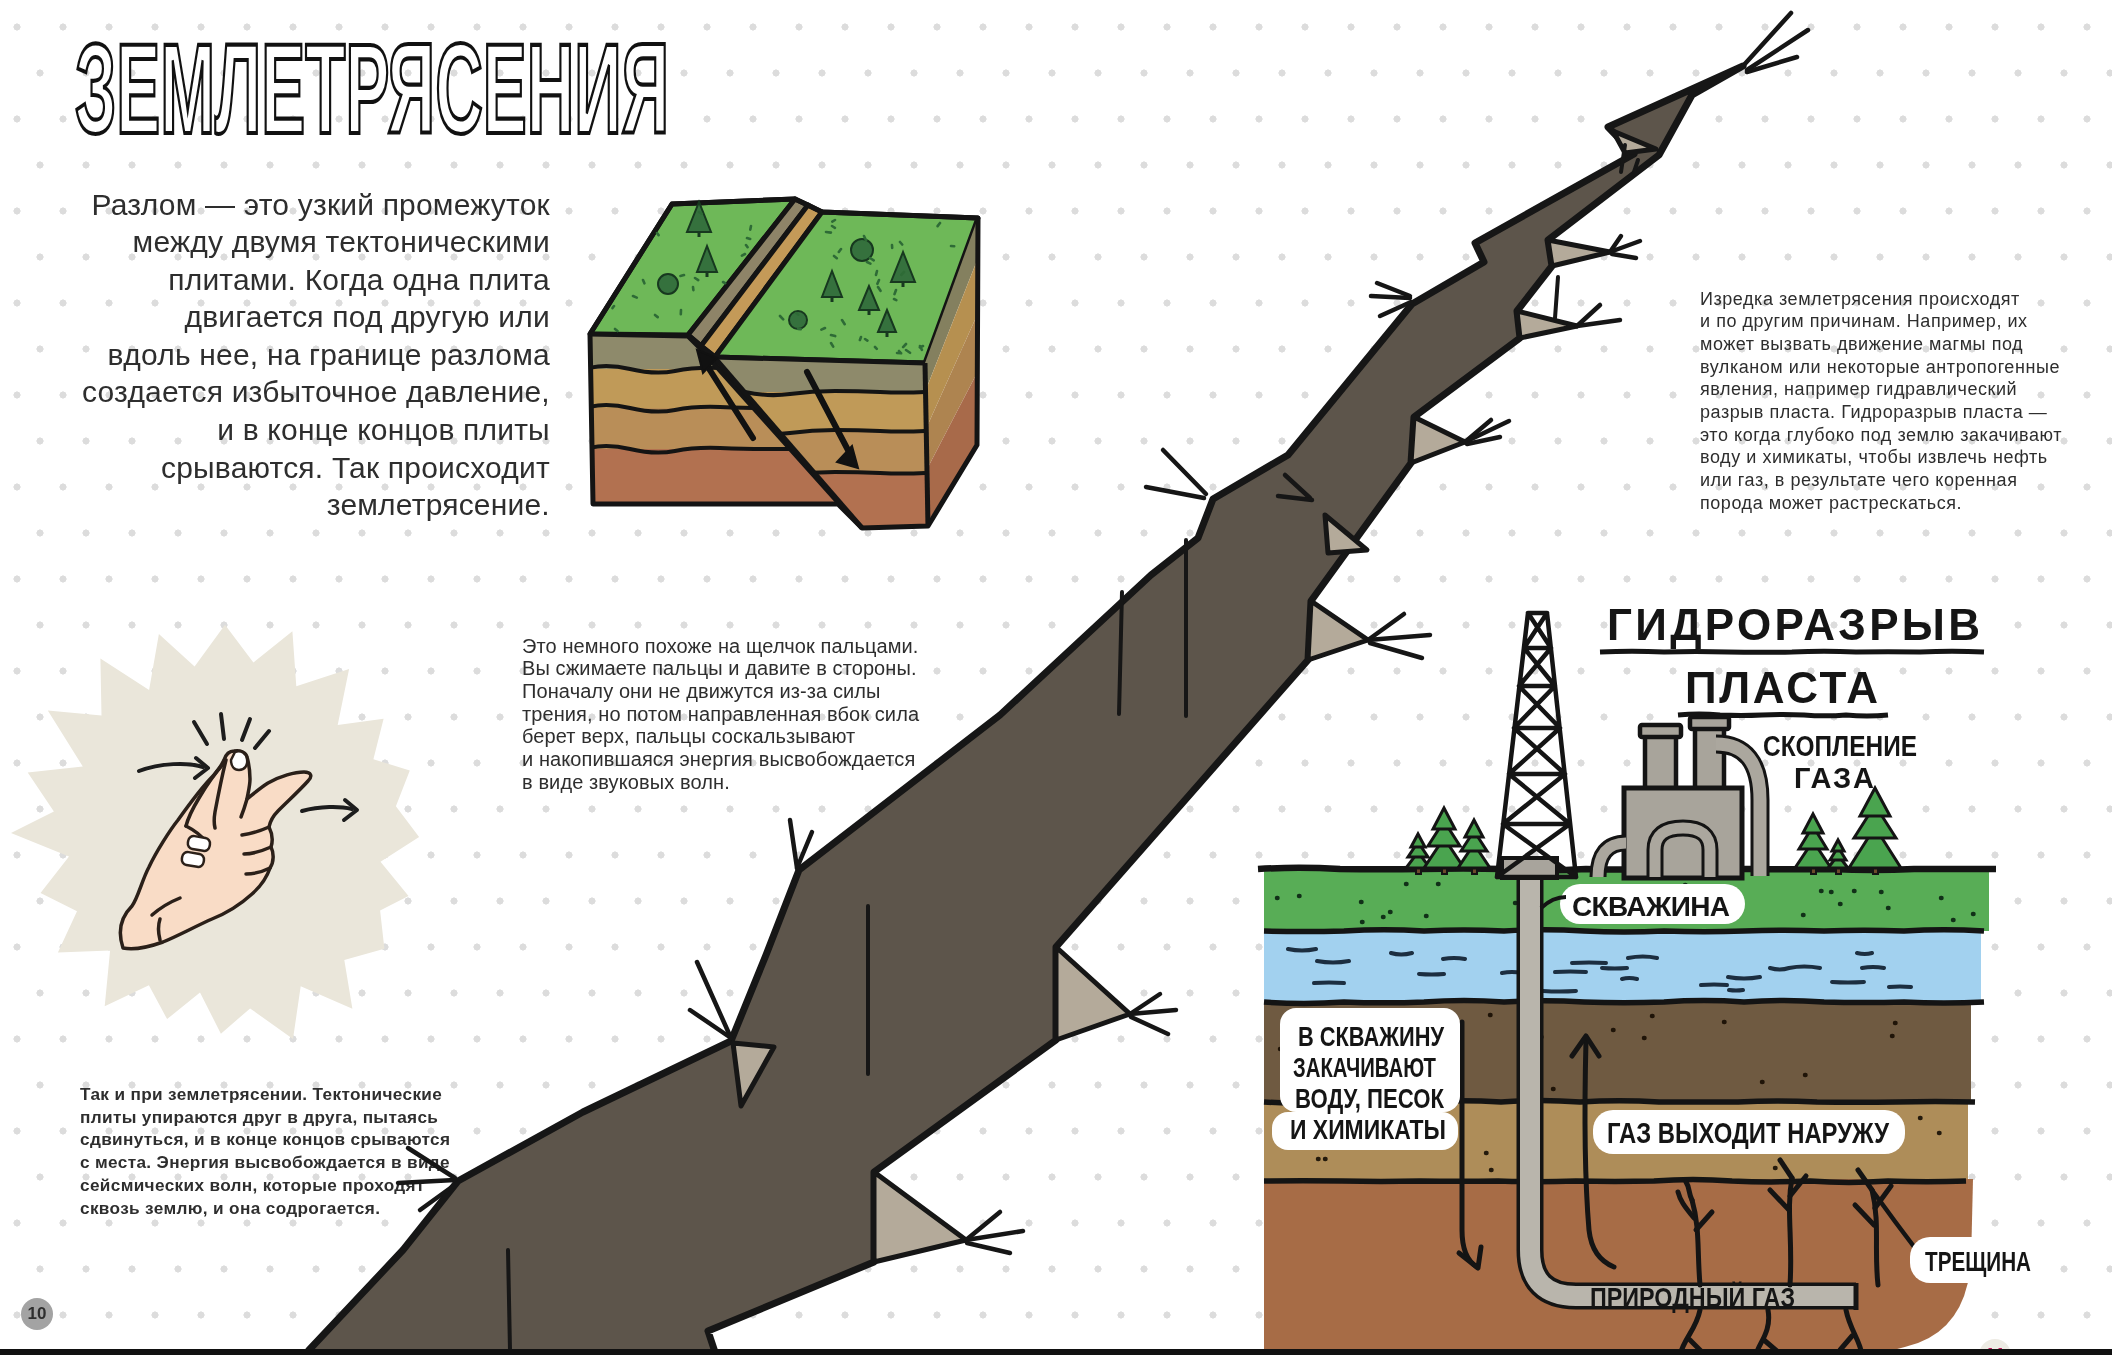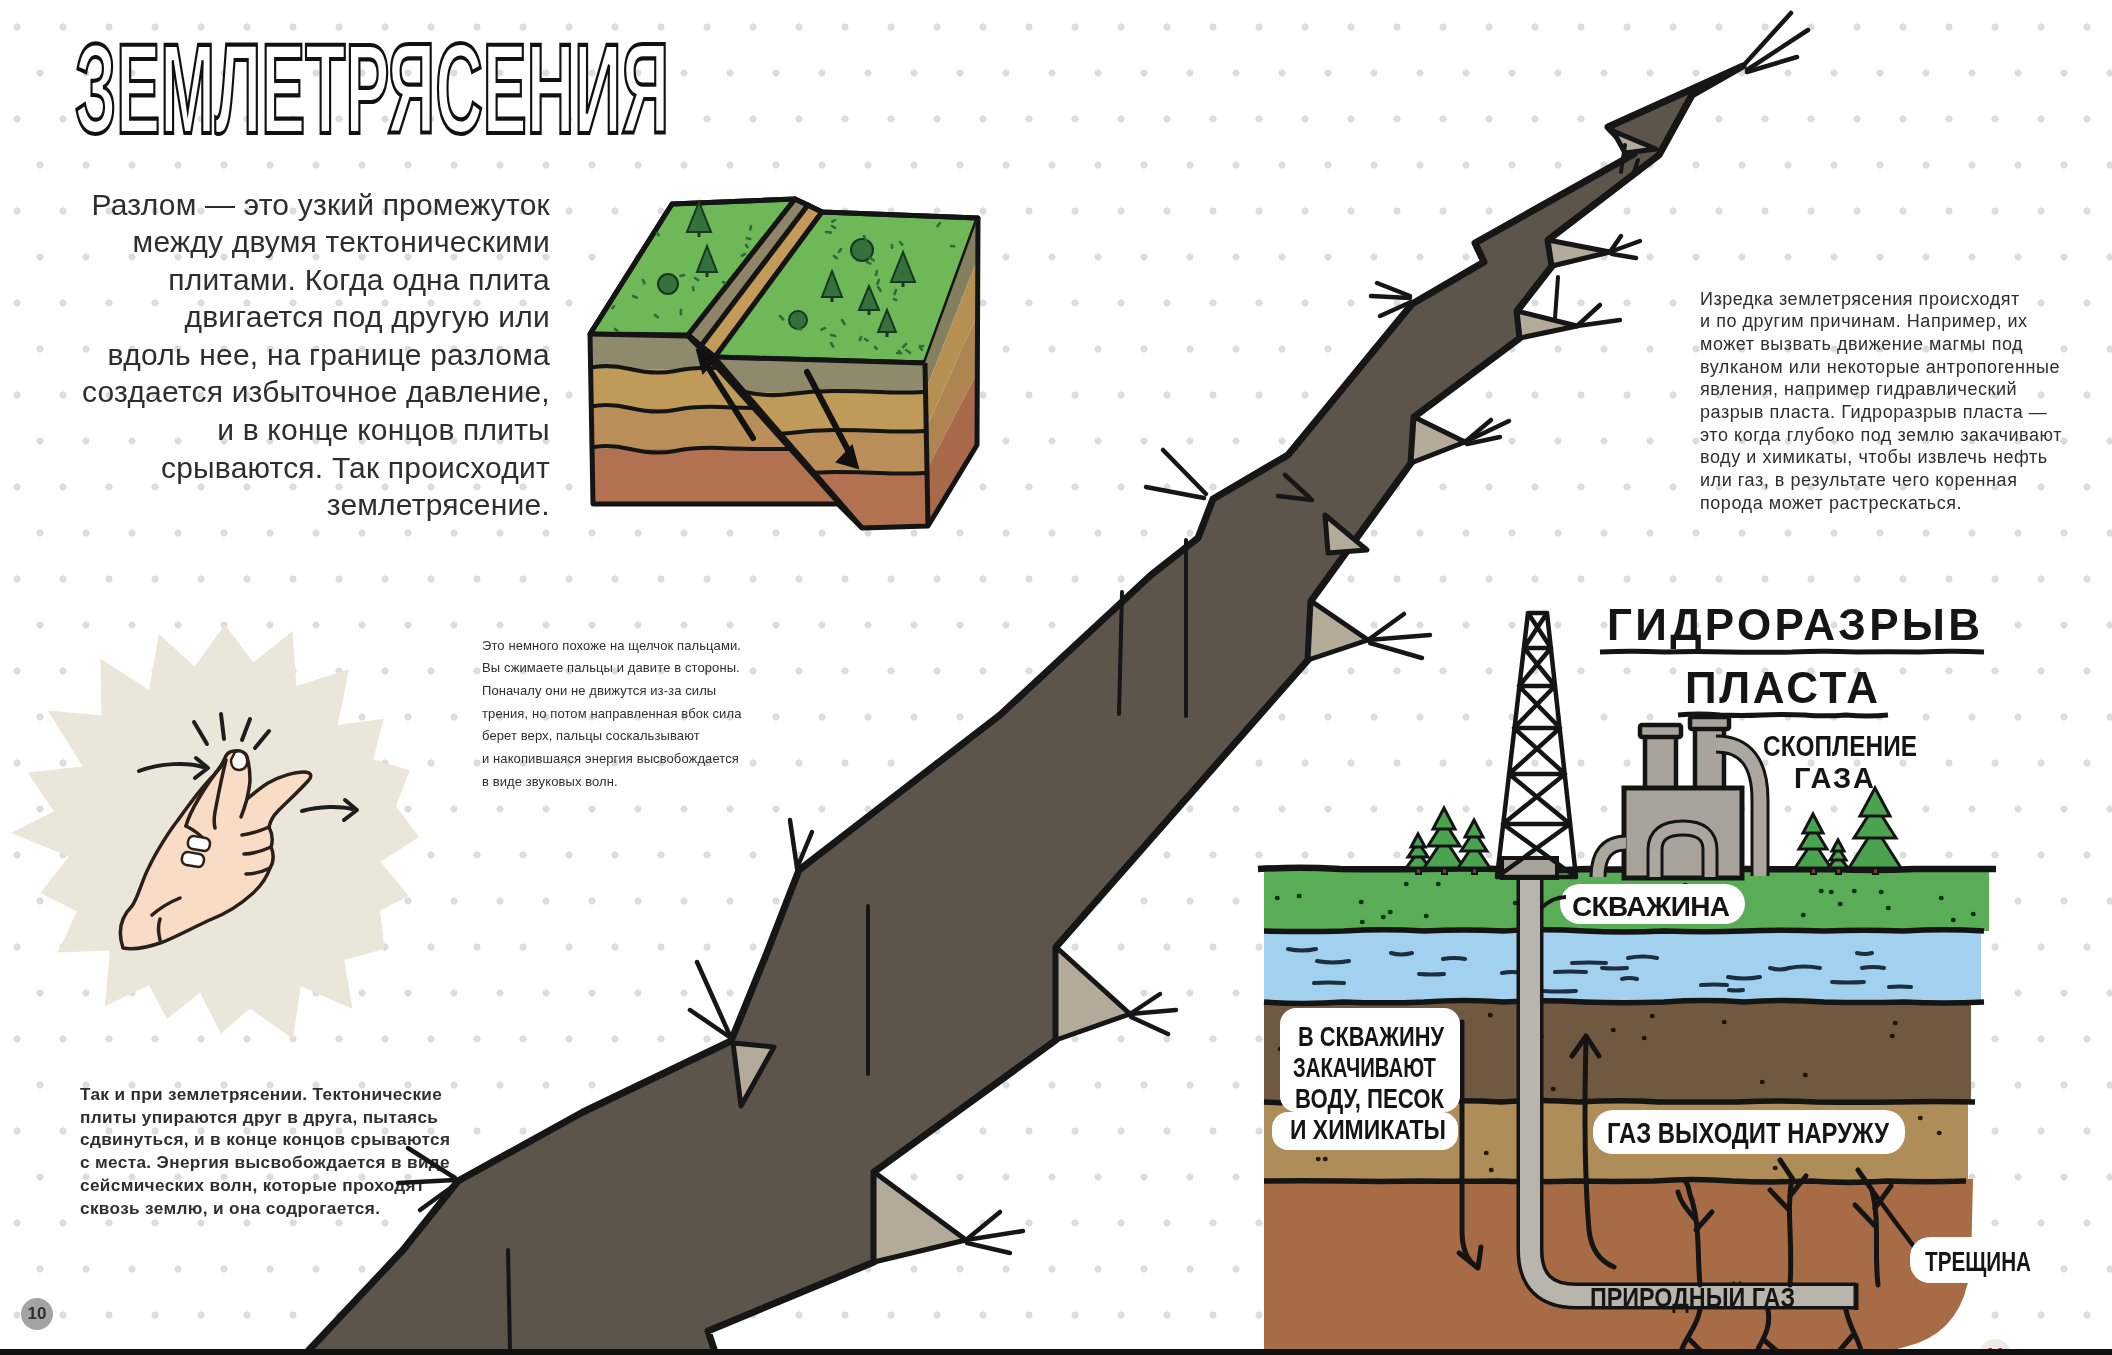--- a/index.html
+++ b/index.html
@@ -6,21 +6,21 @@
   body{width:2112px;height:1355px;overflow:hidden;position:relative;
     font-family:"Liberation Sans", sans-serif;
     background-color:#ffffff;
     background-image:
       radial-gradient(circle, #dcdcdc 3.4px, rgba(255,255,255,0) 3.7px),
       radial-gradient(circle, #dcdcdc 3.4px, rgba(255,255,255,0) 3.7px);
     background-size:46px 92px, 46px 92px;
     background-position:-6px -19px, 17px 27px;
   }
   .txt{position:absolute;color:#2e2e2e;white-space:pre;}
-  .t17{font-size:13px;line-height:22.7px;letter-spacing:0.1px;}
+  .t17{font-size:20px;line-height:22.7px;letter-spacing:0.1px;margin-left:40px;}
   .t17r{font-size:18px;line-height:22.7px;letter-spacing:0.55px;}
   .t17b{font-size:17.2px;line-height:22.7px;letter-spacing:0.35px;}
   .t30{font-size:30px;line-height:37.6px;letter-spacing:0.2px;text-align:right;}
   #art{position:absolute;left:0;top:0;z-index:3;}
   .z4{z-index:4;}
 </style>
 </head>
 <body>
 
 <svg id="art" width="2112" height="1355" viewBox="0 0 2112 1355">

